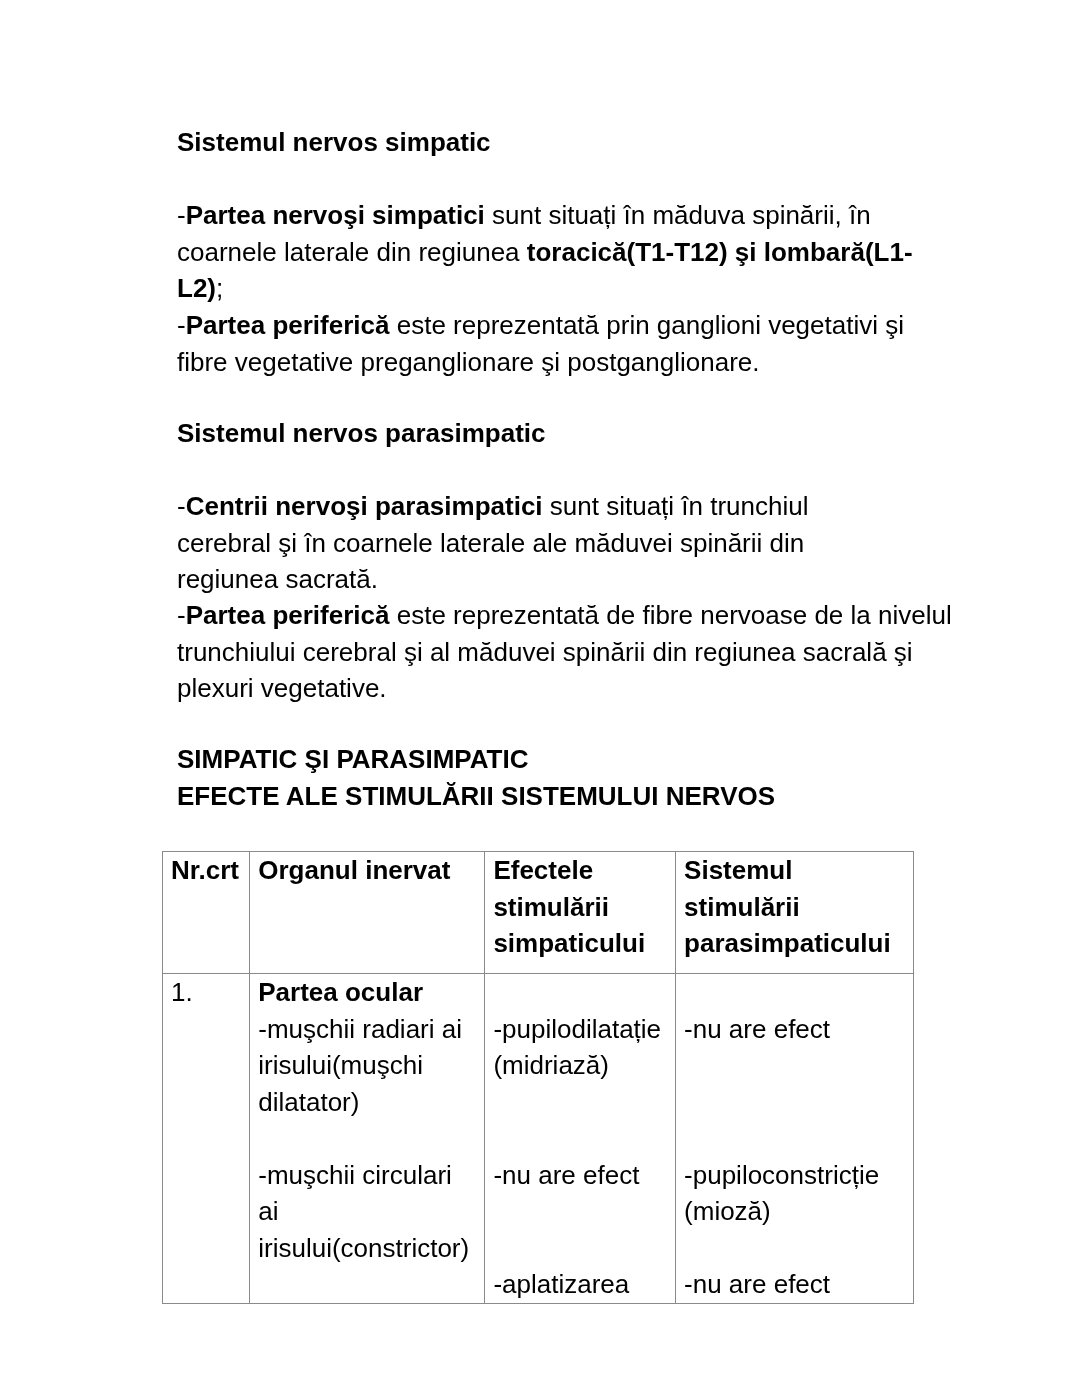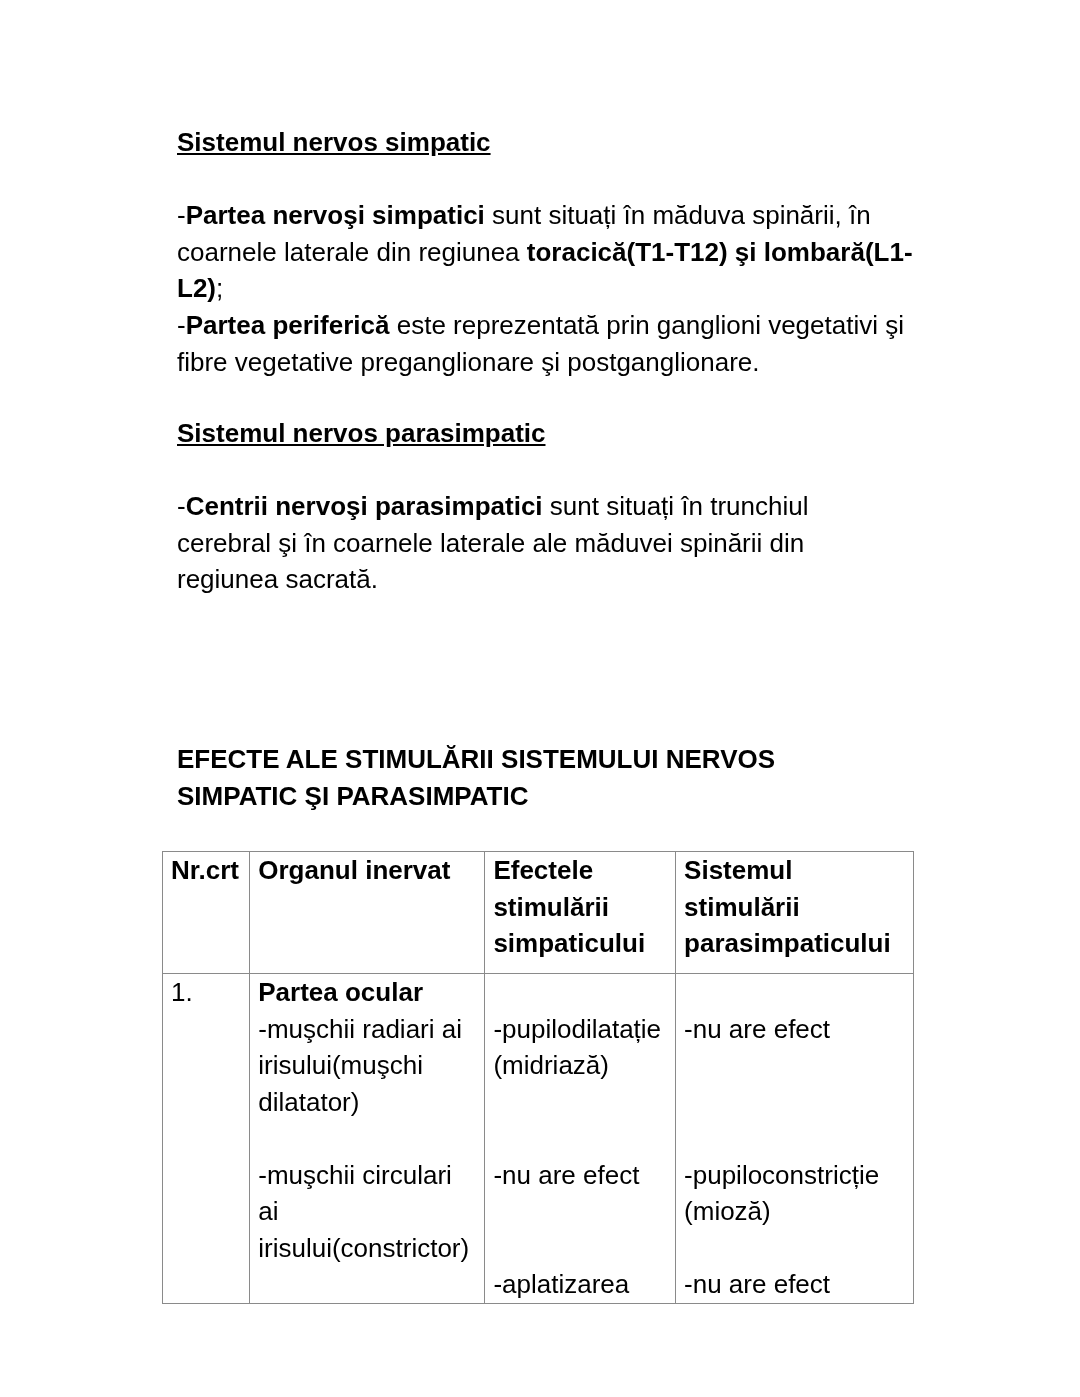--- a/index.html
+++ b/index.html
@@ -2,21 +2,21 @@
 <html><head>
   <meta charset="utf-8">
   <style>
     html, body { margin: 0; padding: 0; background: #ffffff; }
     body {
       width: 1080px; height: 1397px; position: relative; overflow: hidden;
       font-family: "Liberation Sans", sans-serif; color: #000;
     }
     .page { position: absolute; left: 0; top: 0; width: 1080px; height: 1397px; }
     .txt { position: absolute; left: 177px; font-size: 26px; line-height: 36.5px; width: 800px; }
-    .u { text-decoration: underline; font-weight: bold; }
+    .u { font-weight: bold; }
     b { font-weight: bold; }
     .h2 { font-weight: bold; }
     table.effects {
       position: absolute; left: 162px; top: 851px; width: 752px;
       border-collapse: collapse; font-size: 26px; line-height: 36.5px;
     }
     table.effects td, table.effects th {
       border: 1.5px solid #8a8a8a; vertical-align: top; text-align: left;
       padding: 0 8px;
     }
@@ -46,24 +46,27 @@
   </div>
 
   <div class="txt" style="top:488px; width:720px;">
     <span>-</span><b>Centrii nervoşi parasimpatici</b><span> sunt situați în trunchiul cerebral şi în coarnele laterale ale măduvei spinării din regiunea sacrată.</span>
   </div>
 
   <div class="txt" style="top:415px;">
     <span class="u">Sistemul nervos parasimpatic</span>
   </div>
 
+  <div class="txt" style="top:597px; width:790px;">
+    <span>-</span><b>Partea periferică</b><span> este reprezentată de fibre nervoase de la nivelul  trunchiului cerebral şi al măduvei spinării din regiunea sacrală şi plexuri vegetative.</span>
+  </div>
 
   <div class="txt h2" style="top:741px;">
+    <span class="cell-line">SIMPATIC ŞI PARASIMPATIC</span>
     <span class="cell-line">EFECTE ALE STIMULĂRII SISTEMULUI NERVOS</span>
-    <span class="cell-line">SIMPATIC ŞI PARASIMPATIC</span>
   </div>
 
   <table class="effects">
     <tbody>
         <tr>
       <th class="c1">Nr.crt</th>
       <th class="c2">Organul inervat</th>
       <th class="c3">Efectele stimulării simpaticului</th>
       <th class="c4">Sistemul stimulării parasimpaticului</th>
     </tr>

